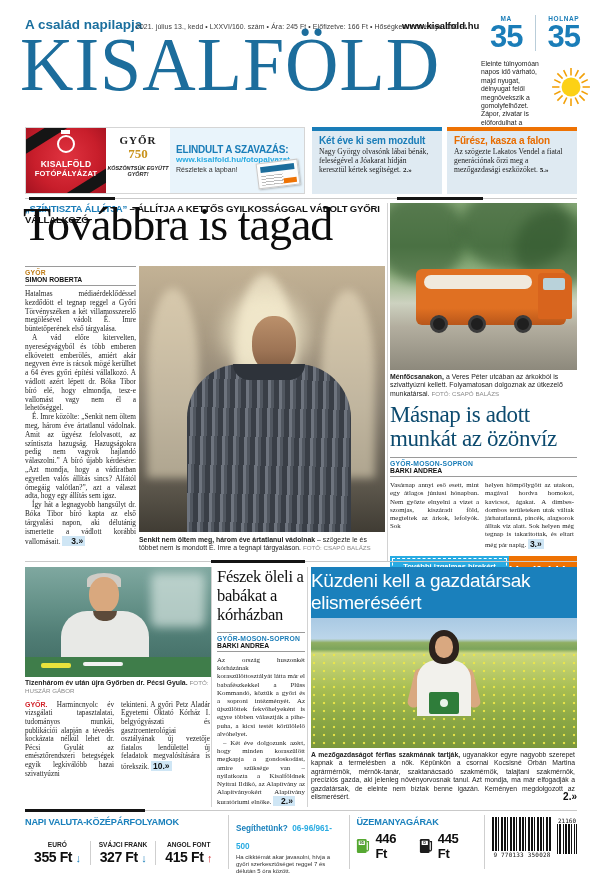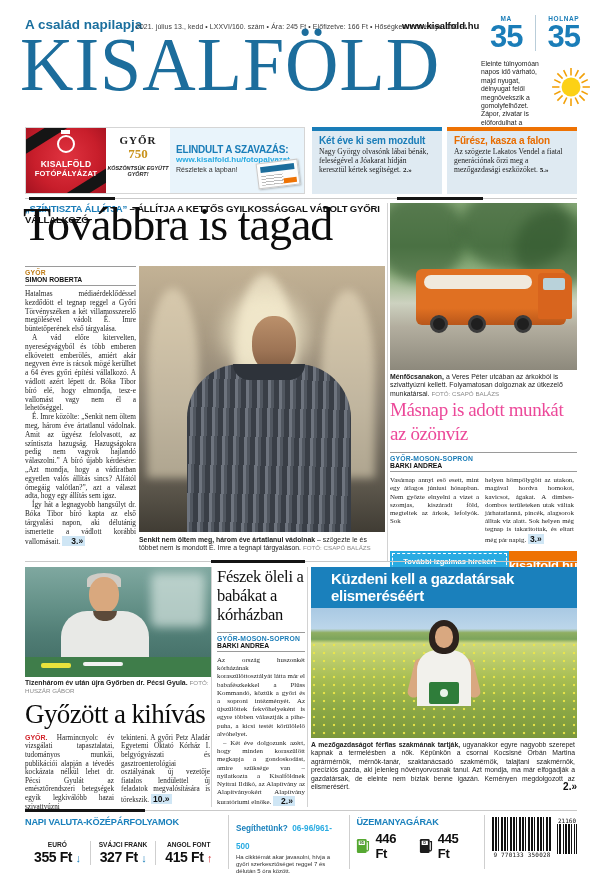--- a/index.html
+++ b/index.html
@@ -100,21 +100,21 @@
   .tree-a{left:-14px;top:-10px;width:90px;height:90px}
   .tree-b{left:70px;top:-18px;width:110px;height:86px}
   .tree-c{right:-18px;top:6px;width:80px;height:80px}
   .truck{position:absolute;left:26px;top:66px;width:150px;height:56px;background:linear-gradient(180deg,#e4username 0,#e07022 0 70%,#b8561a 100%);background:linear-gradient(180deg,#e07022 0 70%,#b8561a 100%);border-radius:6px}
   .truck::before{content:"";position:absolute;left:8px;top:6px;right:34px;height:14px;border-radius:7px;background:#f0e9dd}
   .truck-cab{position:absolute;right:-6px;top:4px;width:34px;height:46px;background:#d8641d;border-radius:4px 8px 2px 2px}
   .truck-cab::before{content:"";position:absolute;left:5px;top:5px;width:22px;height:12px;background:#b9d2da;border-radius:2px}
   .wheel{position:absolute;bottom:-8px;width:18px;height:18px;border-radius:50%;background:#1f1f1f;border:3px solid #3b3b3b}
   .wheel-a{left:14px}.wheel-b{left:52px}.wheel-c{right:34px}
   .flood-caption{margin-top:3px}
-  .headline-flood{font-family:"Liberation Serif",serif;font-size:19px;line-height:24px;letter-spacing:-.4px;color:#ec4899;}
+  .headline-flood{font-family:"Liberation Serif",serif;font-size:23px;line-height:24px;letter-spacing:-.4px;color:#0c4a6e;margin-top:5px}
   .rail-byline{margin-top:6px}
   .flood-cols{display:flex;gap:6px;margin-top:3px}
   .flood-cols .col{width:89px;font-family:"Liberation Serif",serif;font-size:6.9px;line-height:8.2px;text-align:justify;color:#1d1d1d}
   .kis-banner{display:flex;margin-top:7px;height:30px}
   .kis-banner-left{flex:1;background:#29abe2;padding:2px;display:flex}
   .kis-banner-left .inner{flex:1;border:1px dashed #fff;color:#fff;font-weight:800;font-size:7.6px;line-height:9px;display:flex;align-items:center;justify-content:center;text-align:center;padding:0 4px}
   .kis-banner-right{width:68px;background:#ee7203;color:#fff;font-weight:800;font-size:13px;display:flex;align-items:center;justify-content:center;letter-spacing:-.3px}
   .vline{position:absolute;width:1px;background:#d2d2d2}
 
   
@@ -134,21 +134,21 @@
   .doctor-cols .col{width:89px;font-family:"Liberation Serif",serif;font-size:7.2px;line-height:8.6px;text-align:justify;color:#1d1d1d}
   .lead-tag{font-family:"Liberation Sans",sans-serif;font-weight:800;font-size:7px;color:#d2232a}
 
   .baby{position:absolute;left:217px;top:567px;width:88px}
   .headline-baby{font-family:"Liberation Serif",serif;font-size:16.5px;line-height:19px;letter-spacing:-.3px;color:#0c0c0c}
   .baby-byline{margin-top:8px}
   .baby-body p{font-family:"Liberation Serif",serif;font-size:6.9px;line-height:8.2px;text-align:justify;color:#1d1d1d}
   .baby-body p+p{text-indent:6px;margin-top:1px}
 
   .farmer{position:absolute;left:311px;top:567px;width:266px}
-  .farmer-banner{background:#1a80bc;color:#fff;font-weight:700;font-size:15px;letter-spacing:-.3px;padding:3px 20px 4px}
+  .farmer-banner{background:#1a80bc;color:#fff;font-weight:400;font-size:19px;letter-spacing:-.3px;padding:3px 0 4px}
   .photo-field{position:relative;width:266px;height:130px;overflow:hidden;background:linear-gradient(180deg,#a9c9e3 0%,#bcd6ea 16%,#8fae62 19%,#7ca45c 24%,#cdd87e 27%,#a7bd52 55%,#8aa644 80%,#79963c 100%)}
   .speckles{position:absolute;left:0;top:26%;width:100%;height:74%;background-image:radial-gradient(circle at 3px 3px,rgba(238,231,72,.9) 1.1px,transparent 1.6px);background-size:10px 8px}
   .w-hair{position:absolute;left:118px;top:12px;width:30px;height:34px;border-radius:50% 50% 44% 44%;background:#2c221c}
   .w-face{position:absolute;left:124px;top:18px;width:18px;height:22px;border-radius:48%;background:#d9a880}
   .w-body{position:absolute;left:106px;top:42px;width:54px;height:56px;border-radius:20px 20px 0 0;background:#f2f1ec}
   .w-arm-l{position:absolute;left:100px;top:50px;width:12px;height:40px;border-radius:6px;background:#d9a880;transform:rotate(14deg)}
   .w-arm-r{position:absolute;left:154px;top:50px;width:12px;height:40px;border-radius:6px;background:#d9a880;transform:rotate(-14deg)}
   .w-folder{position:absolute;left:118px;top:74px;width:30px;height:22px;background:#2f7d3a;border-radius:2px}
   .w-folder::before{content:"";position:absolute;left:11px;top:7px;width:8px;height:8px;border-radius:50%;background:#e8f3e9}
   .farmer-caption{position:relative;margin-top:3px;font-size:6.8px;line-height:8.4px;text-align:justify;color:#222;padding-right:2px}
@@ -330,21 +330,20 @@
 
   <div class="doctor">
     <div class="photo photo-doctor" style="position:relative">
       <div class="doc-window"></div>
       <div class="doc-hair"></div>
       <div class="doc-head"></div>
       <div class="doc-body"></div>
       <div class="doc-table"></div>
     </div>
     <div class="cap doctor-caption"><span class="cap-b">Tizenhárom év után újra Győrben dr. Pécsi Gyula. </span><span class="cap-credit">FOTÓ: HUSZÁR GÁBOR</span></div>
-    <div class="headline-doctor">Győzött a kihívás</div>
     <div class="doctor-cols">
       <div class="col"><span class="lead-tag">GYŐR.</span><span> Harmincnyolc év vizsgálati tapasztalatai, tudományos munkái, publikációi alapján a tévedés kockázata nélkül lehet dr. Pécsi Gyulát az emésztőrendszeri betegségek egyik legkiválóbb hazai szivattyúzni</span></div>
       <div class="col"><span>tekinteni. A győri Petz Aladár Egyetemi Oktató Kórház I. belgyógyászati és gasztroenterológiai osztályának új vezetője fiatalos lendülettel új feladatok megvalósítására is törekszik. </span><span class="pref">10.»</span></div>
     </div>
   </div>
 
   <div class="vline" style="left:211px;top:567px;height:240px"></div>
 
   <div class="baby">
     <div class="headline-baby">Fészek öleli a babákat a kórházban</div>

